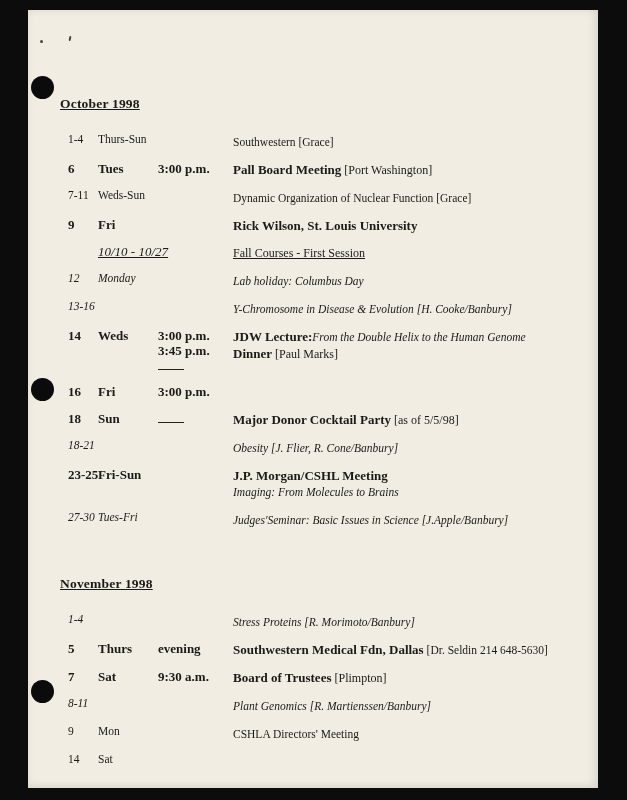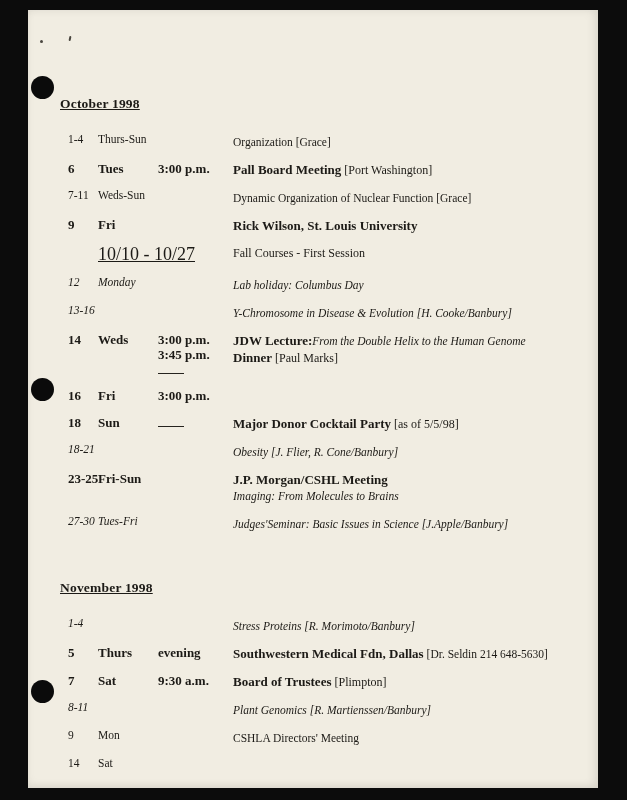--- a/index.html
+++ b/index.html
@@ -43,25 +43,25 @@
     margin-bottom:11px;
     align-items:start;
     margin-left:8px;
   }
   .cell{ white-space:nowrap; overflow:visible; }
   .line{ line-height:15px; min-height:15px; white-space:nowrap; }
   .s-bold{ font-weight:bold; font-size:13px; }
   .s-plain{ font-size:12px; }
   .s-small{ font-size:11.5px; }
   .s-italic{ font-style:italic; font-size:11.5px; }
-  .s-underline{ font-size:12px; }
+  .s-underline{ font-size:12px; text-decoration:underline; }
   .cell.s-bold{ font-weight:bold; font-size:13px; }
   .cell.s-small{ font-size:11.5px; }
   .cell.s-italic{ font-style:italic; font-size:11.5px; }
-  .cell.s-underline{ font-size:18px; text-decoration:underline; }
+  .cell.s-underline{ font-size:13px; text-decoration:underline;font-style:italic; }
   .blank{
     display:inline-block;
     width:26px;height:9px;
     border-bottom:1.4px solid #26231e;
   }
   .hole{
     position:absolute;
     left:3px;
     width:23px;height:23px;
     border-radius:50%;
@@ -88,21 +88,21 @@
   <div class="hole h3"></div>
   <div class="content">
     <div>
         <div class="section">
           <div class="section-title">October 1998</div>
           <div class="row">
             <div class="cell s-small">1-4</div>
             <div class="cell s-small">Thurs-Sun</div>
             <div class="cell s-small"></div>
             <div class="cell desc">
-              <div class="line"><span class="s-small">Organization  [Grace]</span></div>
+              <div class="line"><span class="s-small">Southwestern  [Grace]</span></div>
             </div>
           </div>
           <div class="row">
             <div class="cell s-bold">6</div>
             <div class="cell s-bold">Tues</div>
             <div class="cell s-bold">
               <div class="line">3:00 p.m.</div>
             </div>
             <div class="cell desc">
               <div class="line"><span class="s-bold">Pall Board Meeting</span><span class="s-plain">  [Port Washington]</span></div>

